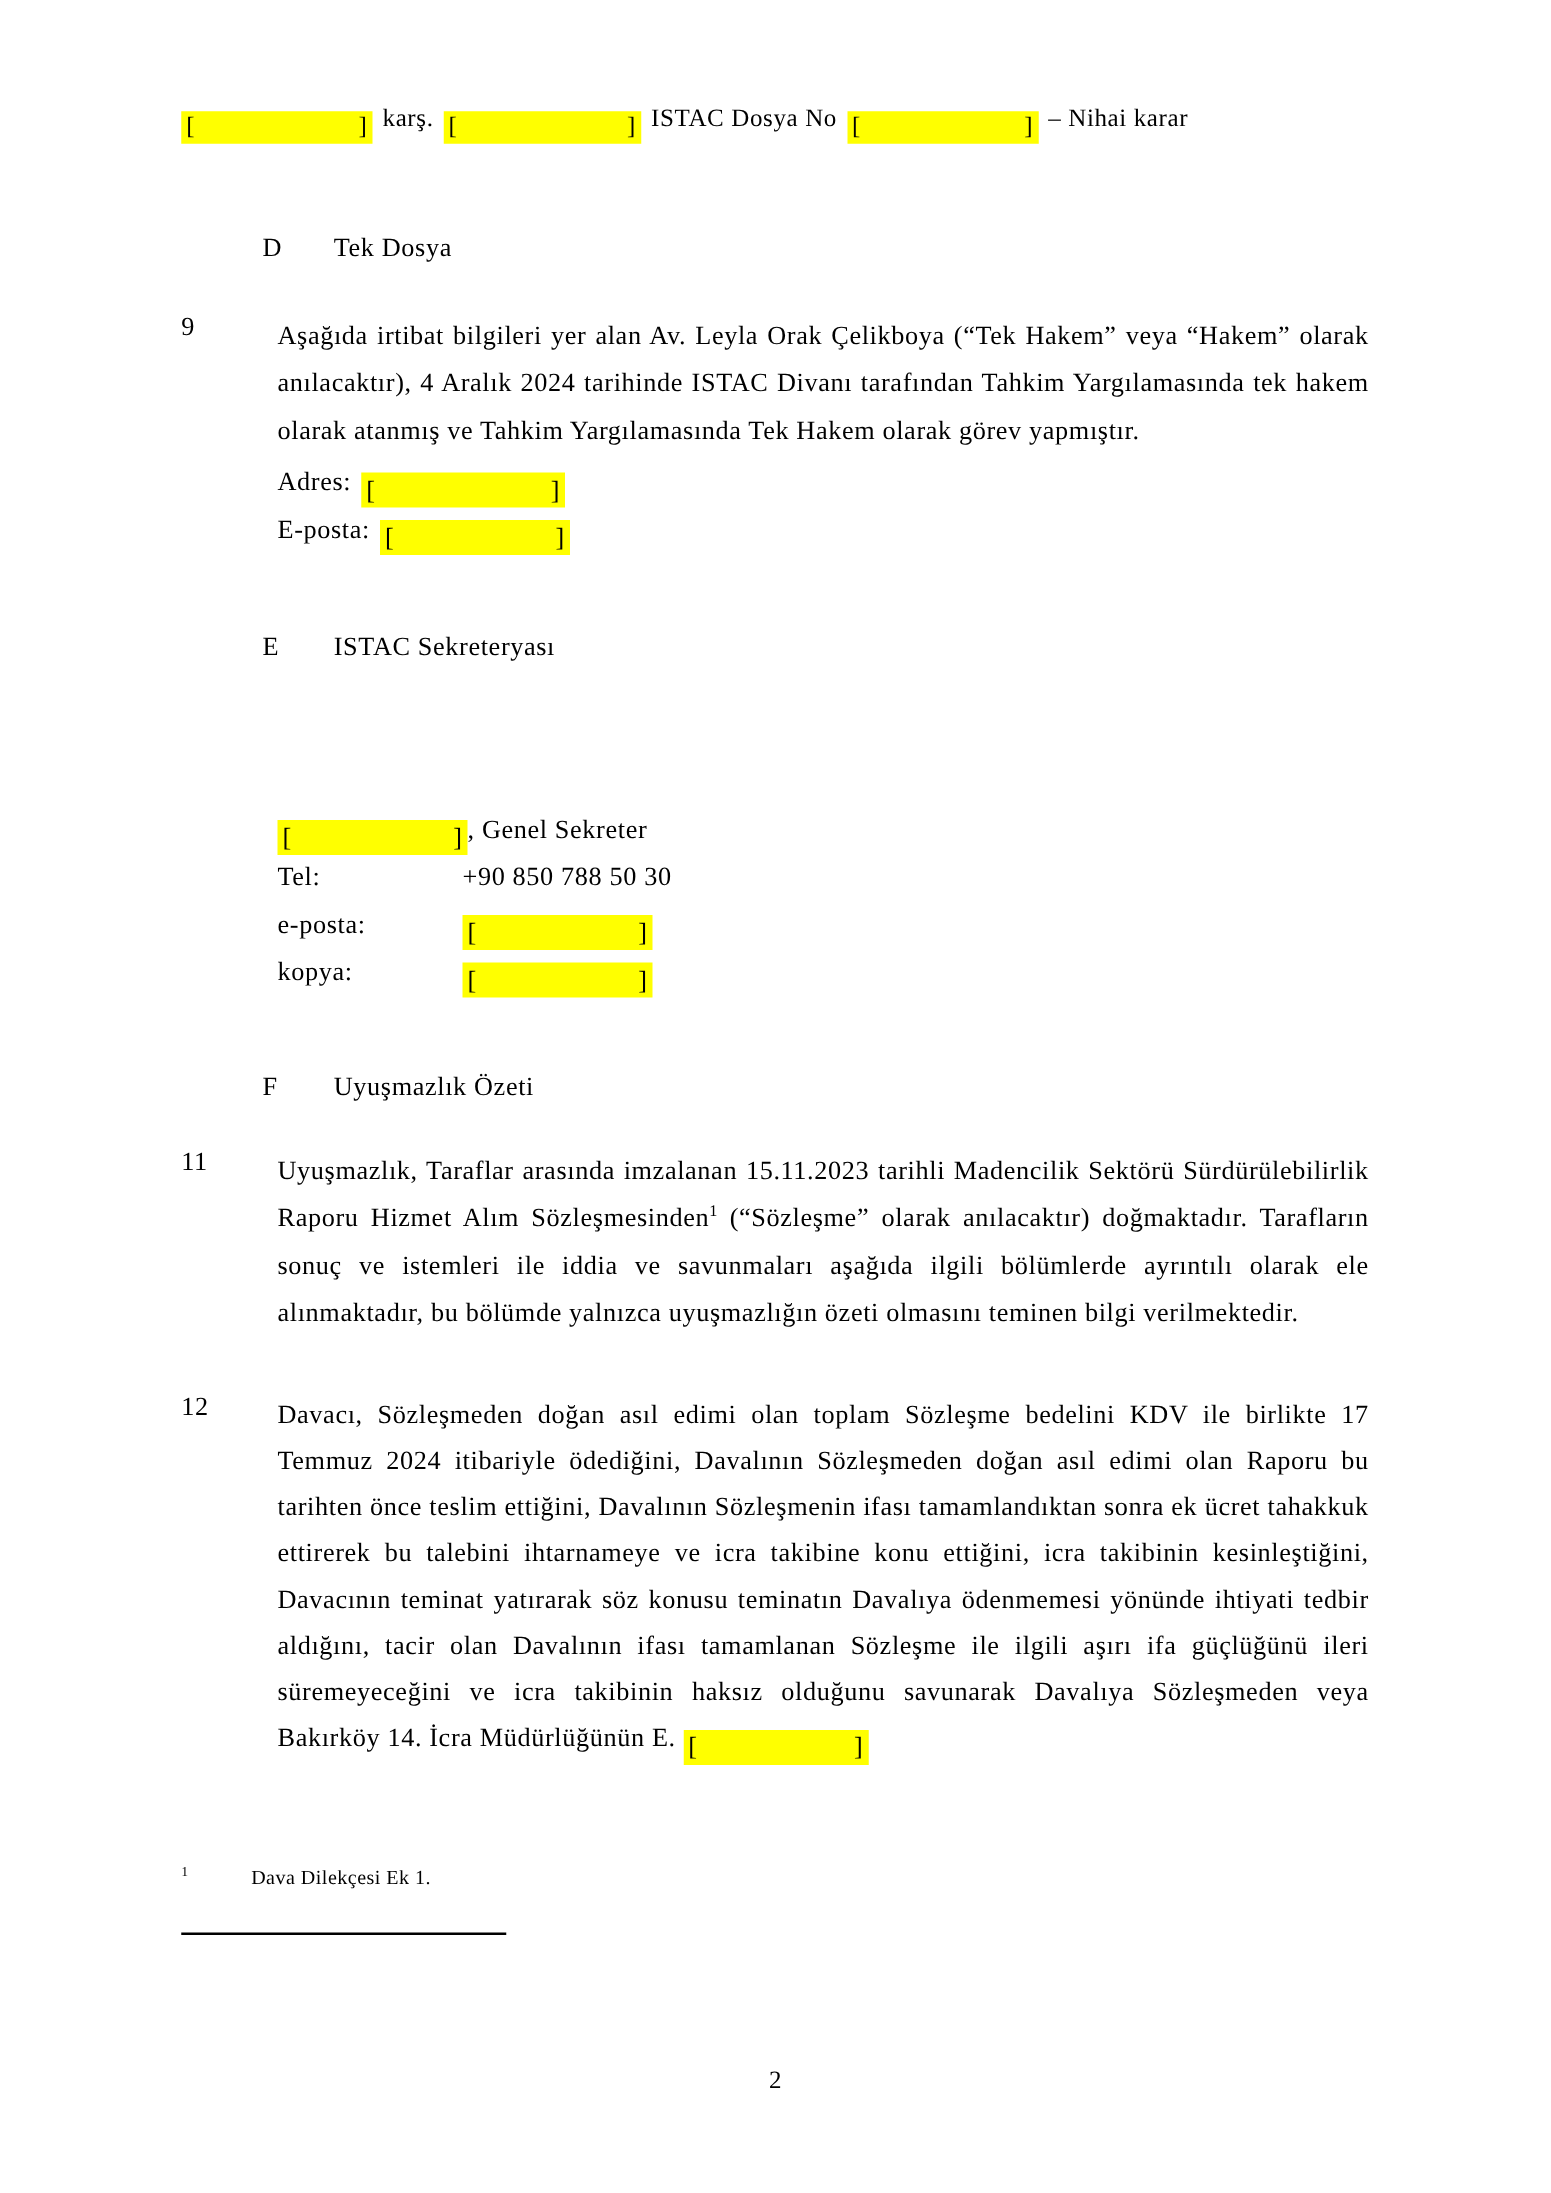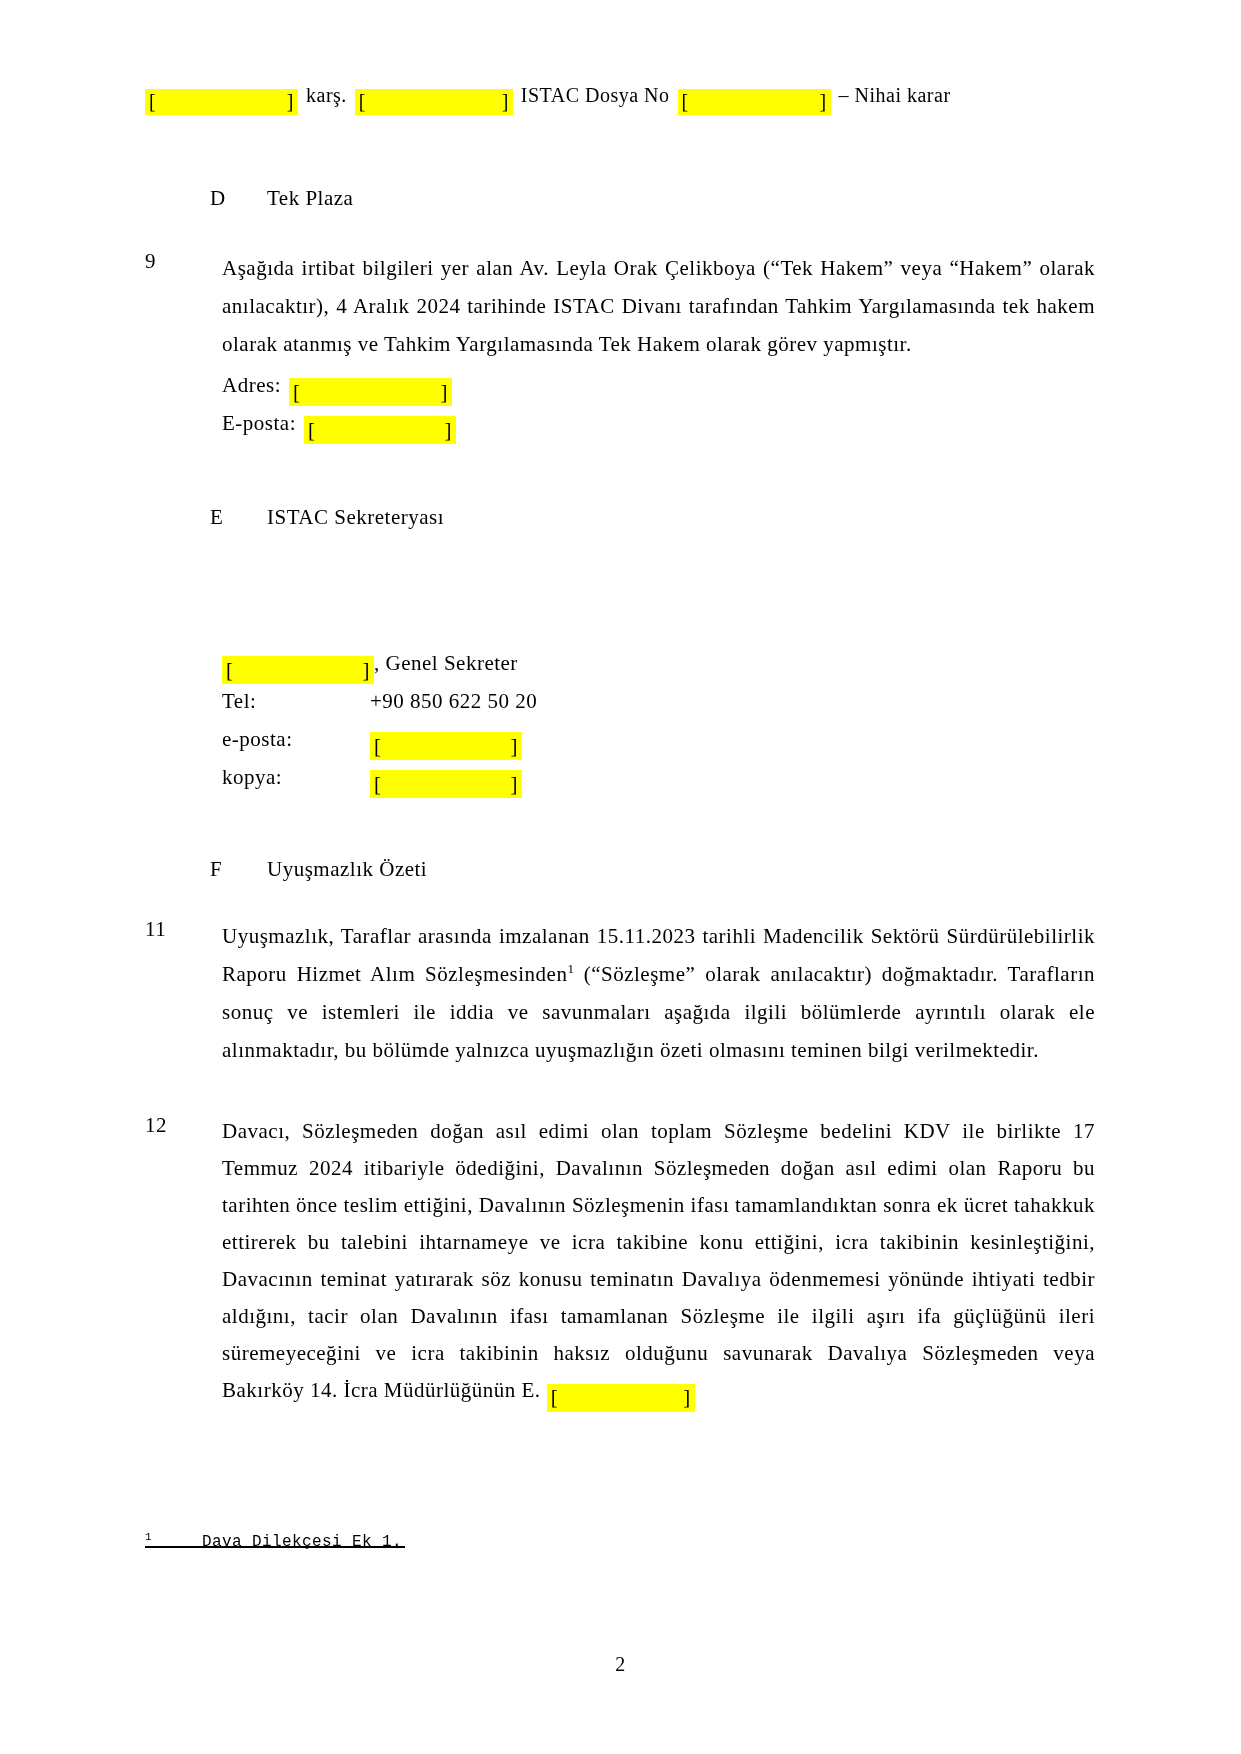--- a/index.html
+++ b/index.html
@@ -33,21 +33,21 @@
   .p12 .txt{line-height:37px;}
   
   .line{margin-left:77px;line-height:38px;height:38px;white-space:nowrap;}
   .lblA{display:inline-block;width:74px;}
   .lblB{display:inline-block;width:148px;}
   .gap8{margin-left:8px;}
   .redact.inline{margin:0 6px;}
   sup.fnref{font-size:13px;vertical-align:super;line-height:0;letter-spacing:0;}
   
   .fnsep{position:absolute;left:145px;top:1546px;width:260px;border-top:2px solid #000;}
-  .fnote{position:absolute;left:145px;top:1531px;font-size:16px;letter-spacing:0.4px;font-family:Liberation Mono, monospace;}
+  .fnote{position:absolute;left:145px;top:1492px;font-size:16px;letter-spacing:0.4px;}
   .fnote .marker{font-size:11px;vertical-align:super;}
   .fnote .ftext{margin-left:50px;}
   .pageno{position:absolute;left:0;top:1653px;width:100%;text-align:center;font-size:20px;}
 </style>
 </head>
 <body>
 
 <div class="page">
 
   <div class="blk hdr"><span class="redact" style="width:153px">
@@ -56,21 +56,21 @@
       </span><span class="htxt">karş.</span><span class="redact" style="width:158px">
         <span>[</span>
         <span>]</span>
       </span><span class="htxt">ISTAC Dosya No</span><span class="redact" style="width:153px">
         <span>[</span>
         <span>]</span>
       </span><span class="htxt">– Nihai karar</span></div>
 
   <div class="blk sec" style="top:186px">
     <span class="letter">D</span>
-    <span class="title">Tek Plaza</span>
+    <span class="title">Tek Dosya</span>
   </div>
 
   <div class="blk para" style="top:249px">
     <span class="num">9</span>
     <div class="txt">Aşağıda irtibat bilgileri yer alan Av. Leyla Orak Çelikboya (“Tek Hakem” veya “Hakem” olarak anılacaktır), 4 Aralık 2024 tarihinde ISTAC Divanı tarafından Tahkim Yargılamasında tek hakem olarak atanmış ve Tahkim Yargılamasında Tek Hakem olarak görev yapmıştır.</div>
   </div>
 
   <div class="blk" style="top:366px">
     <div class="line"><span>Adres:</span><span class="redact gap8" style="width:163px">
           <span>[</span>
@@ -86,21 +86,21 @@
     <span class="letter">E</span>
     <span class="title">ISTAC Sekreteryası</span>
   </div>
 
 
   <div class="blk" style="top:644px">
     <div class="line"><span class="redact" style="width:152px">
           <span>[</span>
           <span>]</span>
         </span><span>, Genel Sekreter</span></div>
-    <div class="line"><span class="lblB">Tel:</span><span>+90 850 622 50 20</span></div>
+    <div class="line"><span class="lblB">Tel:</span><span>+90 850 788 50 30</span></div>
     <div class="line"><span class="lblB">e-posta:</span><span class="redact" style="width:152px">
           <span>[</span>
           <span>]</span>
         </span></div>
     <div class="line"><span class="lblB">kopya:</span><span class="redact" style="width:152px">
           <span>[</span>
           <span>]</span>
         </span></div>
   </div>
 

